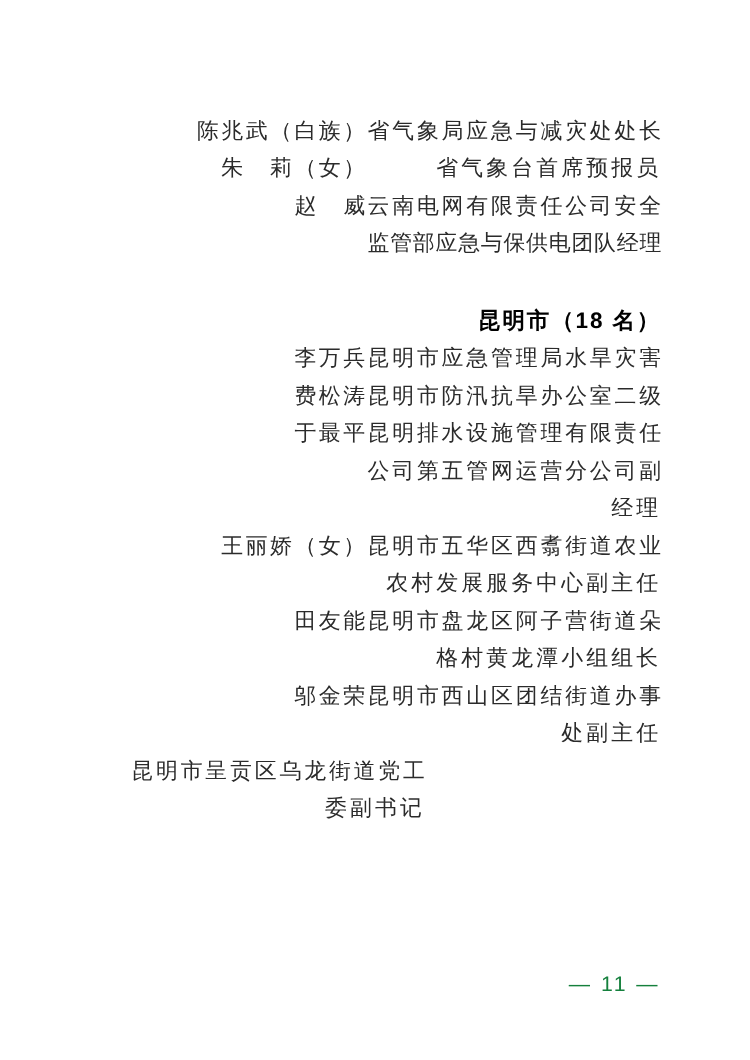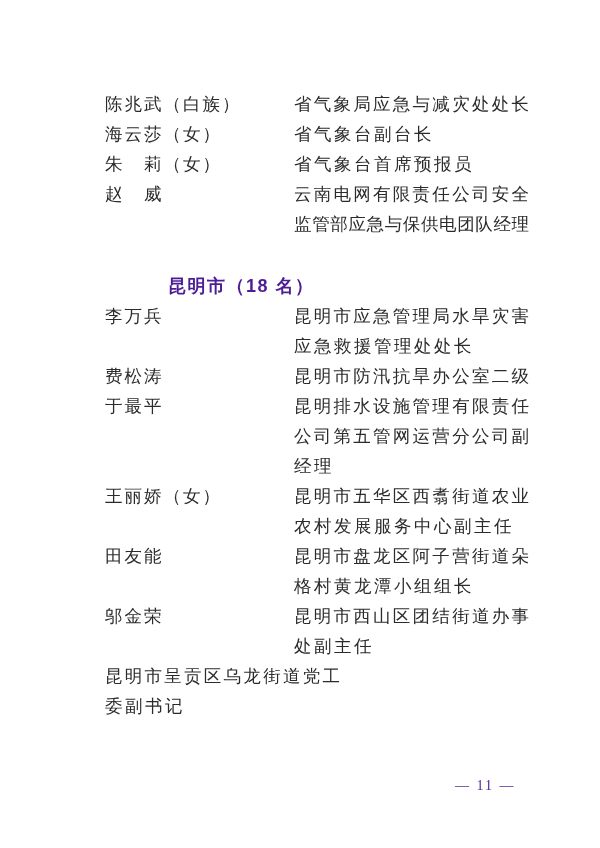--- a/index.html
+++ b/index.html
@@ -14,20 +14,21 @@
     background: #ffffff;
     overflow: hidden;
     color: #2b2b2b;
     font-family: "Liberation Serif", "DejaVu Serif", serif;
   }
   .content {
     position: absolute;
     left: 105px;
     top: 89px;
     width: 424px;
+    text-align: right;
   }
   .entry {
     display: flex;
     align-items: flex-start;
   }
   .entry-name {
     flex: 0 0 189px;
     font-size: 17.5px;
     line-height: 30px;
     letter-spacing: 2px;
@@ -49,31 +50,31 @@
   .title-line.last {
     letter-spacing: 2.5px;
     white-space: nowrap;
   }
   .section-heading {
     margin: 32px 0 0 63px;
     font-size: 18px;
     font-weight: 700;
     line-height: 30px;
     letter-spacing: 1.5px;
-    color: #4c1d95;
+    color: #000000;
     font-family: "Liberation Sans", "DejaVu Sans", sans-serif;
   }
   .page-number {
     position: absolute;
     top: 778px;
     left: 455px;
-    font-size: 14px;
+    font-size: 17px;
     letter-spacing: 2px;
-    color: #4c1d95;
-    font-family: Liberation Serif, serif;
+    color: #15803d;
+    font-family: Liberation Sans, sans-serif;
   }
 </style>
 </head>
 <body>
 
 <div class="page">
   <main class="content">
     <section class="entry-list">
   <div class="entry">
     <div class="entry-name">陈兆武（白族）</div>
@@ -88,26 +89,20 @@
               <span>与</span>
               <span>减</span>
               <span>灾</span>
               <span>处</span>
               <span>处</span>
               <span>长</span>
             </div>
           </div>
   </div>
 
-  <div class="entry">
-    <div class="entry-name">海云莎（女）</div>
-    <div class="entry-title">
-            <div class="title-line last">省气象台副台长</div>
-          </div>
-  </div>
 
   <div class="entry">
     <div class="entry-name">朱　莉（女）</div>
     <div class="entry-title">
             <div class="title-line last">省气象台首席预报员</div>
           </div>
   </div>
 
   <div class="entry">
     <div class="entry-name">赵　威</div>
@@ -158,21 +153,20 @@
               <span>应</span>
               <span>急</span>
               <span>管</span>
               <span>理</span>
               <span>局</span>
               <span>水</span>
               <span>旱</span>
               <span>灾</span>
               <span>害</span>
             </div>
-            <div class="title-line last">应急救援管理处处长</div>
           </div>
   </div>
 
   <div class="entry">
     <div class="entry-name">费松涛</div>
     <div class="entry-title">
             <div class="title-line just">
               <span>昆</span>
               <span>明</span>
               <span>市</span>

